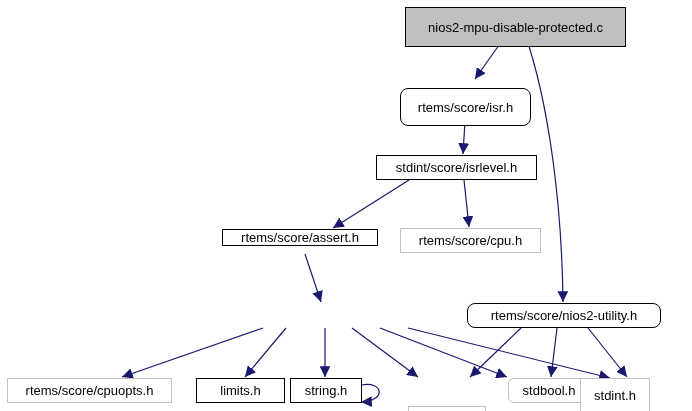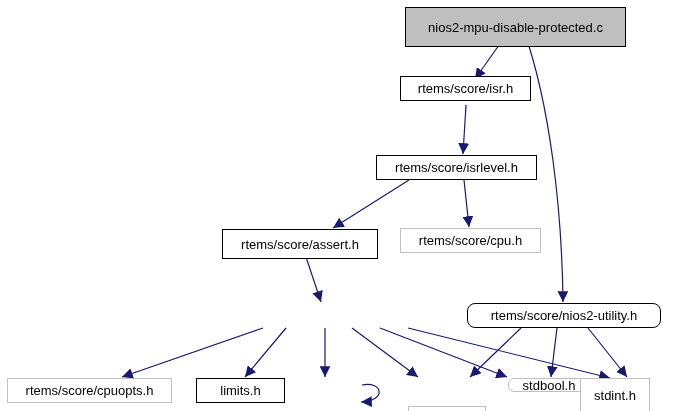--- a/index.html
+++ b/index.html
@@ -17,31 +17,31 @@
     display:flex;align-items:center;justify-content:center;
     background:#ffffff;
     border:1px solid #000000;
     font-size:13px;color:#000000;
     white-space:nowrap;
     box-sizing:border-box;
   }
   .node.ext{border-color:#c0c0c0;}
   .node.hl{background:#bfbfbf;border-color:#000000;}
   .n-main{left:405px;top:7px;width:221px;height:40px;}
-  .n-isr{left:400px;top:76px;width:131px;height:25px;}
+  .n-isr{left:400px;top:88px;width:131px;height:38px;border-radius:8px;}
   .n-isrlevel{left:376px;top:155px;width:161px;height:25px;}
   .n-cpu{left:400px;top:228px;width:141px;height:25px;}
-  .n-assert{left:222px;top:229px;width:156px;height:30px;}
+  .n-assert{left:222px;top:229px;width:156px;height:17px;}
   .n-basedefs{left:237px;top:303px;width:174px;height:25px;}
   .n-nios2utility{left:467px;top:303px;width:194px;height:25px;border-radius:8px;}
   .n-cpuopts{left:7px;top:378px;width:165px;height:25px;}
   .n-limits{left:196px;top:378px;width:89px;height:25px;}
   .n-string{left:290px;top:378px;width:72px;height:25px;}
   .n-stddef{left:408px;top:378px;width:78px;height:25px;margin-top:28px;}
-  .n-stdbool{left:508px;top:378px;width:82px;height:14px;border-radius:6px;}
+  .n-stdbool{left:508px;top:378px;width:82px;height:25px;border-radius:6px;}
   .n-stdint{left:580px;top:378px;width:70px;height:34px;text-align:center;}
 </style>
 </head>
 <body>
 
 <div id="canvas">
 
   <svg id="edges" width="692" height="411" viewBox="0 0 692 411" xmlns="http://www.w3.org/2000/svg">
     <defs>
       <marker id="arrow" viewBox="0 0 10 10" refX="10" refY="5" markerWidth="9" markerHeight="9" orient="auto">
@@ -61,23 +61,24 @@
     <path class="edge" d="M380,328 L507,377" marker-end="url(#arrow)"></path>
     <path class="edge" d="M408,328 L610,378" marker-end="url(#arrow)"></path>
     <path class="edge" d="M521,328 L470,377" marker-end="url(#arrow)"></path>
     <path class="edge" d="M557,328 L551,377" marker-end="url(#arrow)"></path>
     <path class="edge" d="M588,328 L627,377" marker-end="url(#arrow)"></path>
     <path class="edge" d="M362,385 C383,381 387,401 361,402" marker-end="url(#arrow)"></path>
   </svg>
 
   <div class="node hl n-main">nios2-mpu-disable-protected.c</div>
   <div class="node n-isr">rtems/score/isr.h</div>
-  <div class="node n-isrlevel">rtems/score/isrlevel.h</div>
+  <div class="node n-isrlevel">stdint/score/isrlevel.h</div>
   <div class="node ext n-cpu">rtems/score/cpu.h</div>
   <div class="node n-assert">rtems/score/assert.h</div>
   <div class="node n-nios2utility">rtems/score/nios2-utility.h</div>
   <div class="node ext n-cpuopts">rtems/score/cpuopts.h</div>
   <div class="node n-limits">limits.h</div>
+  <div class="node n-string">string.h</div>
   <div class="node ext n-stddef">stddef.h</div>
   <div class="node ext n-stdbool">stdbool.h</div>
   <div class="node ext n-stdint">stdint.h</div>
 
 </div>
 
 </body></html>

